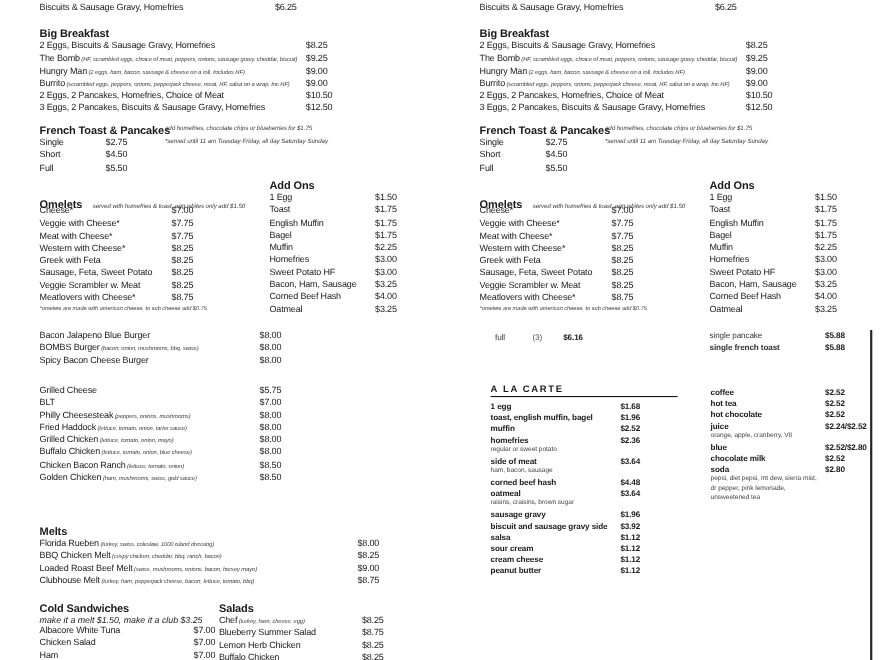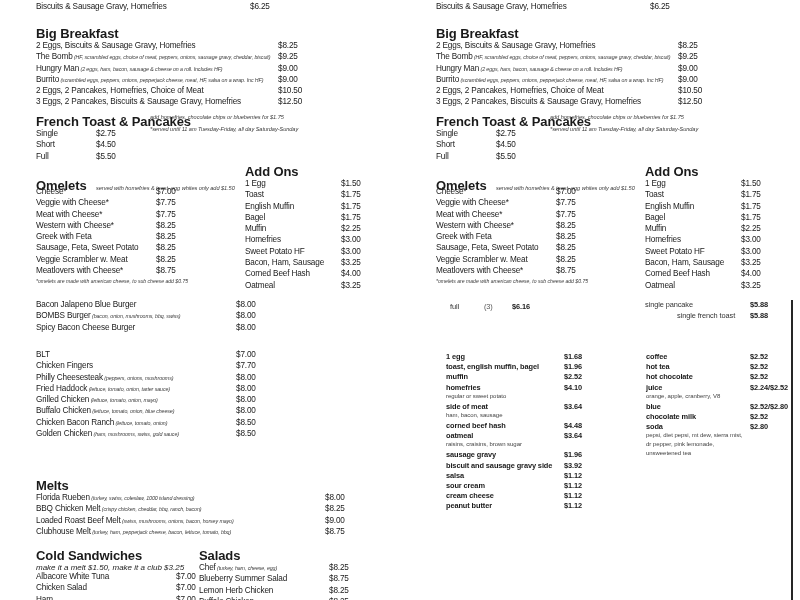--- a/index.html
+++ b/index.html
@@ -30,21 +30,21 @@
     left: 791px;
     top: 300px;
     width: 2px;
     height: 300px;
     background: #262626;
   }
 
   
   .sec { position: absolute; }
   .hdr {
-    font-size: 13px;
+    font-size: 10px;
     font-weight: bold;
     letter-spacing: -0.1px;
     white-space: nowrap;
   }
   .row {
     position: relative;
     height: 11.3px;
     white-space: nowrap;
   }
   .nm {
@@ -289,26 +289,26 @@
         <div class="row">
           <span class="nm">Spicy Bacon Cheese Burger</span>
           <span class="pr" style="left: 200px;">$8.00</span>
         </div>
       </div>
   </div>
 
   <div class="sec" id="L-hot" style="left:36px; top:350px; width:345px;">
     <div>
         <div class="row">
+          <span class="nm">Grilled Cheese</span>
+          <span class="pr" style="left: 200px;">$5.75</span>
+        </div>
+        <div class="row">
           <span class="nm">BLT</span>
           <span class="pr" style="left: 200px;">$7.00</span>
-        </div>
-        <div class="row">
-          <span class="nm">Chicken Fingers</span>
-          <span class="pr" style="left: 200px;">$7.70</span>
         </div>
         <div class="row">
           <span class="nm">Philly Cheesesteak<span class="desc"> (peppers, onions, mushrooms)</span></span>
           <span class="pr" style="left: 200px;">$8.00</span>
         </div>
         <div class="row">
           <span class="nm">Fried Haddock<span class="desc"> (lettuce, tomato, onion, tarter sauce)</span></span>
           <span class="pr" style="left: 200px;">$8.00</span>
         </div>
         <div class="row">
@@ -549,43 +549,44 @@
     </div>
   </div>
 
   <div class="sec" style="left:245px; top:300px; width:150px;">
     <div>
         <div class="tinyrow">
           <span class="bnm" style="font-weight: normal; color: rgb(51, 51, 51);">single pancake</span>
           <span class="bpr" style="left: 105px;">$5.88</span>
         </div>
         <div class="tinyrow">
-          <span class="bnm" style="font-weight: normal; color: rgb(51, 51, 51); margin-left: 32px;">single french toast</span>
+          <span class="bnm" style="font-weight: bold; color: rgb(51, 51, 51);">single french toast</span>
           <span class="bpr" style="left: 105px;">$5.88</span>
         </div>
       </div>
   </div>
 
   <div class="block" style="left:46px; top:348px; width:170px;">
+    <div class="block-title">A LA CARTE</div>
     <div style="margin-top:4px;">
         <div class="brow">
           <span class="bnm">1 egg</span>
           <span class="bpr" style="left: 118px;">$1.68</span>
         </div>
         <div class="brow">
           <span class="bnm">toast, english muffin, bagel</span>
           <span class="bpr" style="left: 118px;">$1.96</span>
         </div>
         <div class="brow">
           <span class="bnm">muffin</span>
           <span class="bpr" style="left: 118px;">$2.52</span>
         </div>
         <div class="brow">
           <span class="bnm">homefries</span>
-          <span class="bpr" style="left: 118px;">$4.10</span>
+          <span class="bpr" style="left: 118px;">$2.36</span>
         </div>
         <div class="bsub">regular or sweet potato</div>
         <div class="brow">
           <span class="bnm">side of meat</span>
           <span class="bpr" style="left: 118px;">$3.64</span>
         </div>
         <div class="bsub">ham, bacon, sausage</div>
         <div class="brow">
           <span class="bnm">corned beef hash</span>
           <span class="bpr" style="left: 118px;">$4.48</span>

